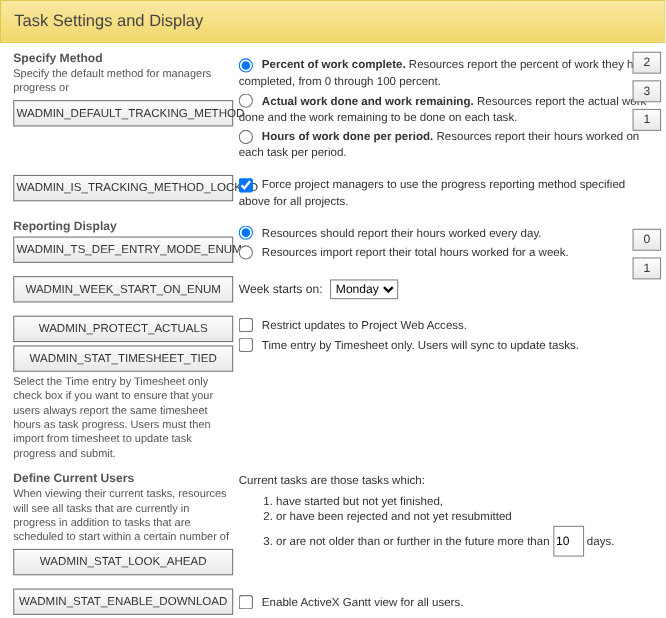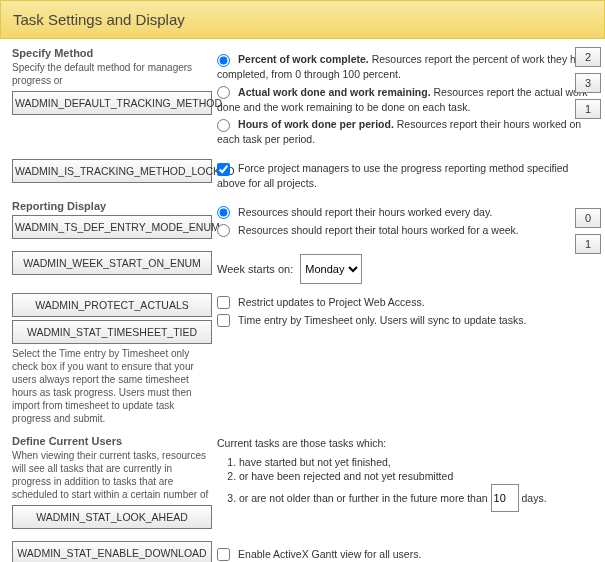--- a/index.html
+++ b/index.html
@@ -54,32 +54,32 @@
   .opt { display: block; margin: 3px 0; line-height: 1.35; }
   .opt input[type=radio], .opt input[type=checkbox] { margin-right: 5px; vertical-align: middle; }
   .opt b { font-weight: bold; }
   .opt-text { font-size: 10.5px; color: #333; }
 
   .inline-label { margin-right: 4px; }
   select {
     font-size: 11px;
     border: 1px solid #888;
     background: #fff;
-    height: 30px;
+    height: 18px;
   }
   input[type=text].num {
     width: 28px;
     font-size: 11px;
     border: 1px solid #888;
     text-align: left;
     padding: 1px 2px;
     height: 28px;
   }
 
-  ol { margin-left: 22px; }
+  ol { margin-left: 34px; }
   ol li { font-size: 10.5px; color: #333; line-height: 1.4; }
 </style>
 </head>
 <body>
 
 <div class="header">
   <span>Task Settings and Display</span>
 </div>
 
 <div class="content">
@@ -126,21 +126,21 @@
       <div class="section-title">Reporting Display</div>
       <button class="admin-btn">WADMIN_TS_DEF_ENTRY_MODE_ENUM</button>
     </div>
     <div class="right">
       <label class="opt">
         <input type="radio" name="rd" checked="" style="">
         <span class="opt-text">Resources should report their hours worked every day.</span>
       </label>
       <label class="opt">
         <input type="radio" name="rd" style="">
-        <span class="opt-text">Resources should report their total hours worked for a week.</span>
+        <span class="opt-text">Resources import report their total hours worked for a week.</span>
       </label>
     </div>
     <div class="count-badge" style="top:8px">0</div>
     <div class="count-badge" style="top:34px">1</div>
   </div>
 
   <div class="row">
     <div class="left">
       <button class="admin-btn">WADMIN_WEEK_START_ON_ENUM</button>
     </div>

